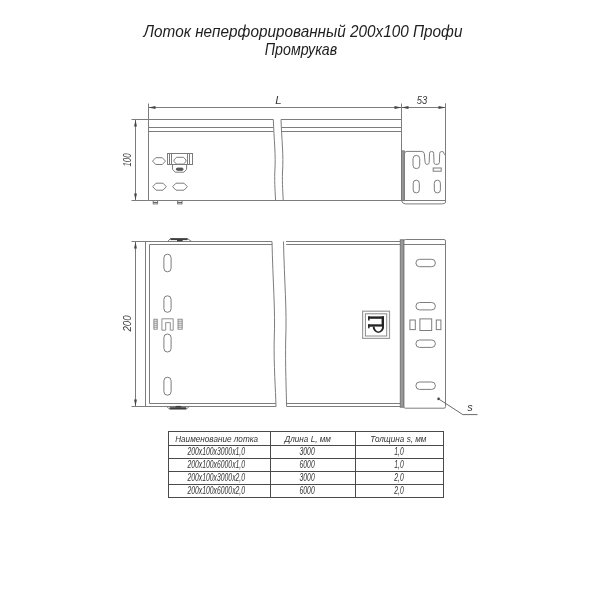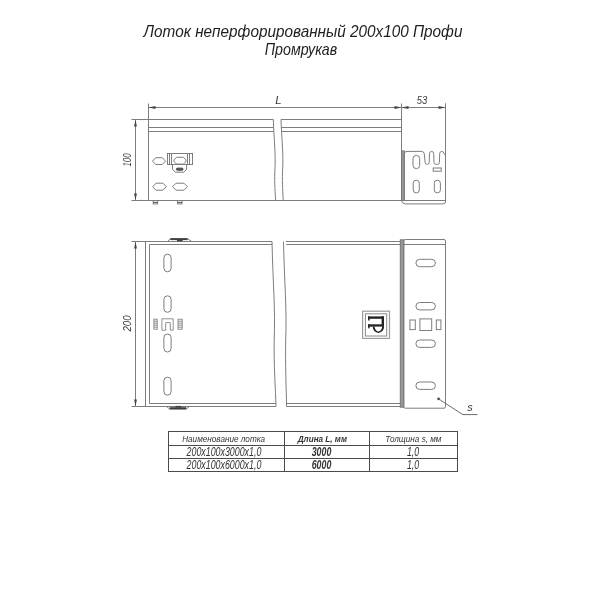--- a/index.html
+++ b/index.html
@@ -9,26 +9,26 @@
          font-style:italic;color:#1e1e1e;transform:scaleX(0.84);}
   .t1{top:22px;left:3px;font-size:17px;transform:scaleX(0.90);}
   .t2{top:39.5px;left:1px;font-size:16.5px;transform:scaleX(0.86);}
   .dwg{position:absolute;left:0;top:0;}
   table.spec{position:absolute;left:168px;top:431px;border-collapse:collapse;
         table-layout:fixed;font-style:italic;color:#333;}
   table.spec td,table.spec th{border:1px solid #4a4a4a;padding:0;margin:12px;
         text-align:center;vertical-align:middle;font-weight:normal;
         letter-spacing:0;overflow:hidden;}
   table.spec th{height:13px;font-size:9.4px;line-height:12px;}
-  table.spec td{height:12px;font-size:13px;line-height:10px;}
+  table.spec td{height:12px;font-size:10px;line-height:10px;}
   table.spec th span,table.spec td span{display:inline-block;white-space:nowrap;}
   table.spec th span{transform:scaleX(0.87);}
   table.spec td span{transform:scaleX(0.68);}
   table.spec th:nth-child(1),table.spec td:nth-child(1){padding-right:5.5px;}
-  table.spec th:nth-child(2),table.spec td:nth-child(2){padding-right:11px;font-weight:bold;}
+  table.spec th:nth-child(2),table.spec td:nth-child(2){padding-right:11px;}
   table.spec th:nth-child(3),table.spec td:nth-child(3){padding-right:1px;}
 </style>
 </head>
 <body>
 <div class="page">
 
   <div class="title t1">Лоток неперфорированный 200х100 Профи</div>
 
   <div class="title t2">Промрукав</div>
 
@@ -238,15 +238,25 @@
     <tr>
           <td><span>200х100х3000х1,0</span></td>
           <td><span>3000</span></td>
           <td><span>1,0</span></td>
         </tr>
     <tr>
           <td><span>200х100х6000х1,0</span></td>
           <td><span>6000</span></td>
           <td><span>1,0</span></td>
         </tr>
+    <tr>
+          <td><span>200х100х3000х2,0</span></td>
+          <td><span>3000</span></td>
+          <td><span>2,0</span></td>
+        </tr>
+    <tr>
+          <td><span>200х100х6000х2,0</span></td>
+          <td><span>6000</span></td>
+          <td><span>2,0</span></td>
+        </tr>
   </tbody>
     </table>
 </div>
 
 </body></html>

